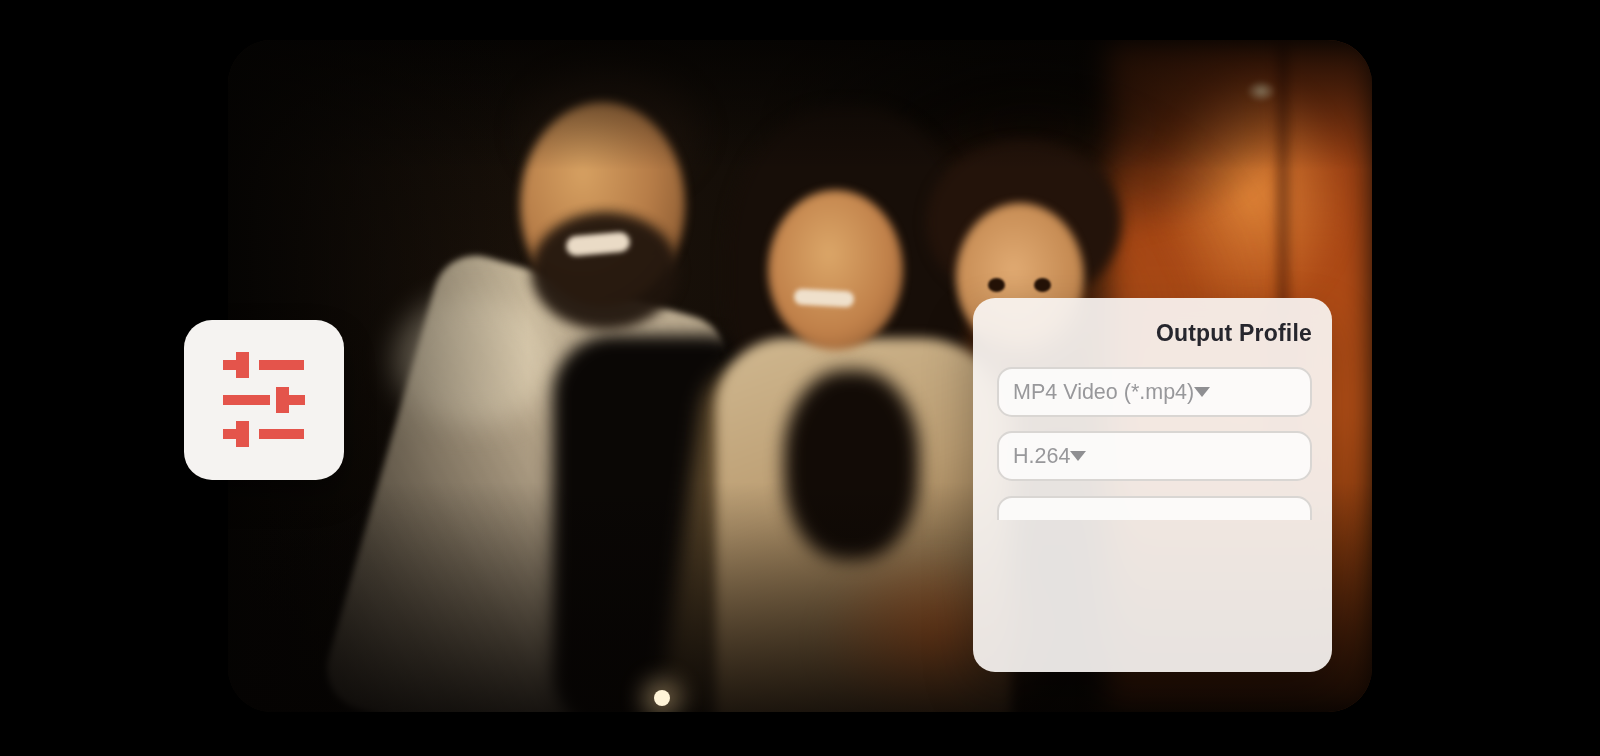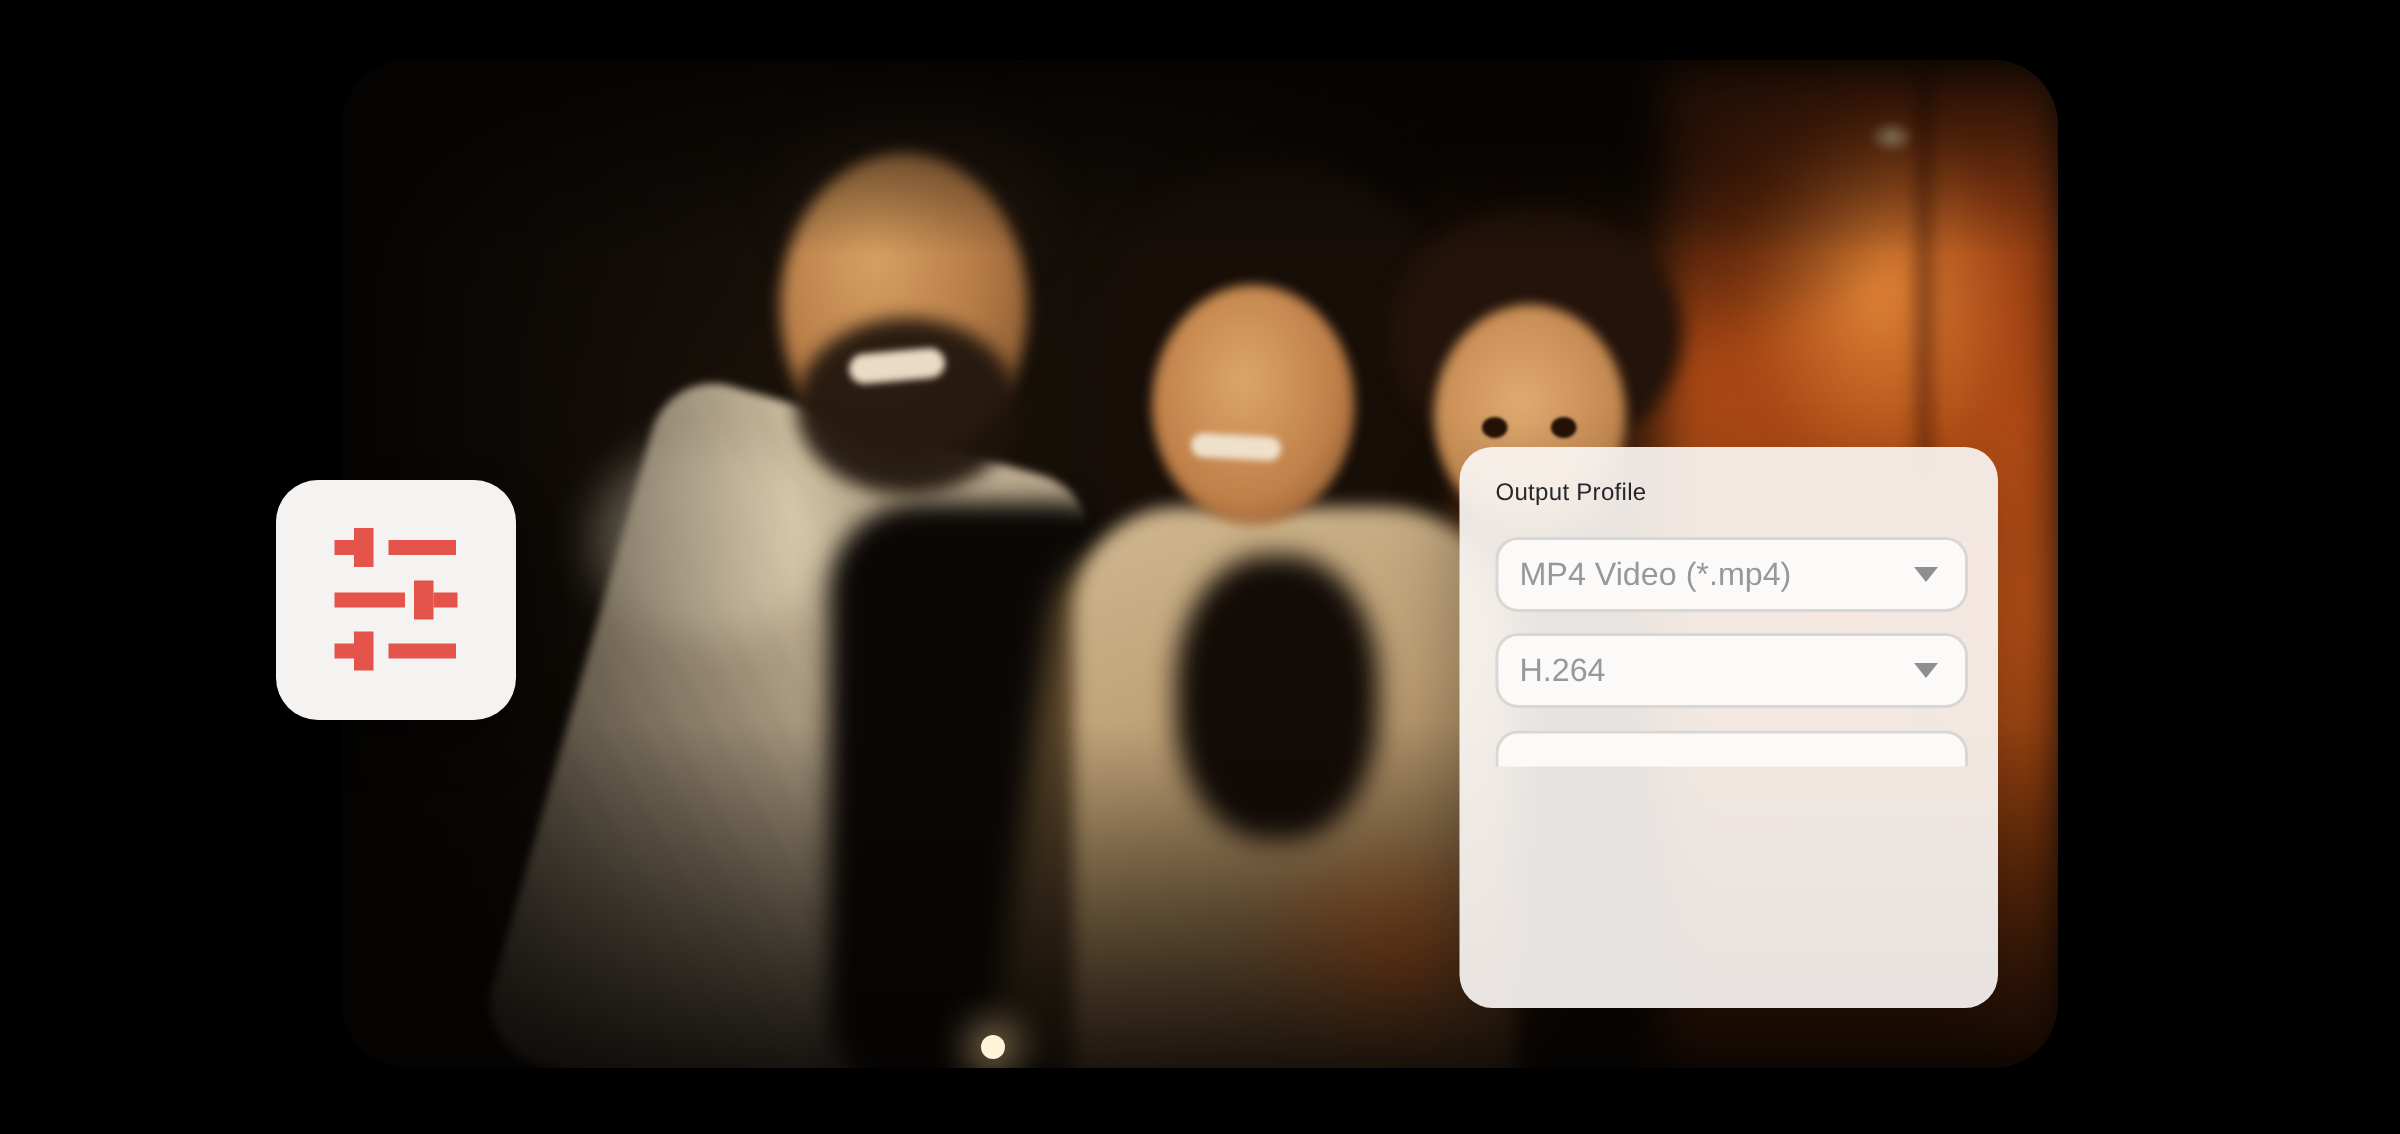--- a/index.html
+++ b/index.html
@@ -125,28 +125,29 @@
   .panel {
     position:absolute; left:973px; top:298px; width:359px; height:374px;
     border-radius:22px; z-index:3;
     background:rgba(248,245,243,.92);
     -webkit-backdrop-filter:blur(12px) saturate(1.05);
     backdrop-filter:blur(12px) saturate(1.05);
     box-shadow:0 24px 50px rgba(0,0,0,.30);
     padding:20px 20px 0 24px; overflow:hidden;
   }
   .panel-title {
-    font-size:16px; font-weight:normal; color:#26262d; letter-spacing:.2px;
+    font-size:23px; font-weight:bold; color:#26262d; letter-spacing:.2px;
     margin-top:2px;
+    text-align:right;
   }
   .select-box {
     width:315px; height:50px; margin-top:14px;
     background:rgba(252,251,250,.95);
     border:2px solid #d9d6d3; border-radius:15px;
-    display:flex; align-items:center; justify-content:space-between;
+    display:flex; align-items:center; justify-content:flex-start;
     padding:0 18px 0 14px; cursor:pointer;
   }
   .select-box.first { margin-top:20px; }
   .select-value { font-size:21.5px; color:#98989b; }
   .caret {
     width:0; height:0;
     border-left:8px solid transparent; border-right:8px solid transparent;
     border-top:10px solid #8f8f92;
   }
   .select-clip { height:24px; overflow:hidden; margin-top:15px; }

